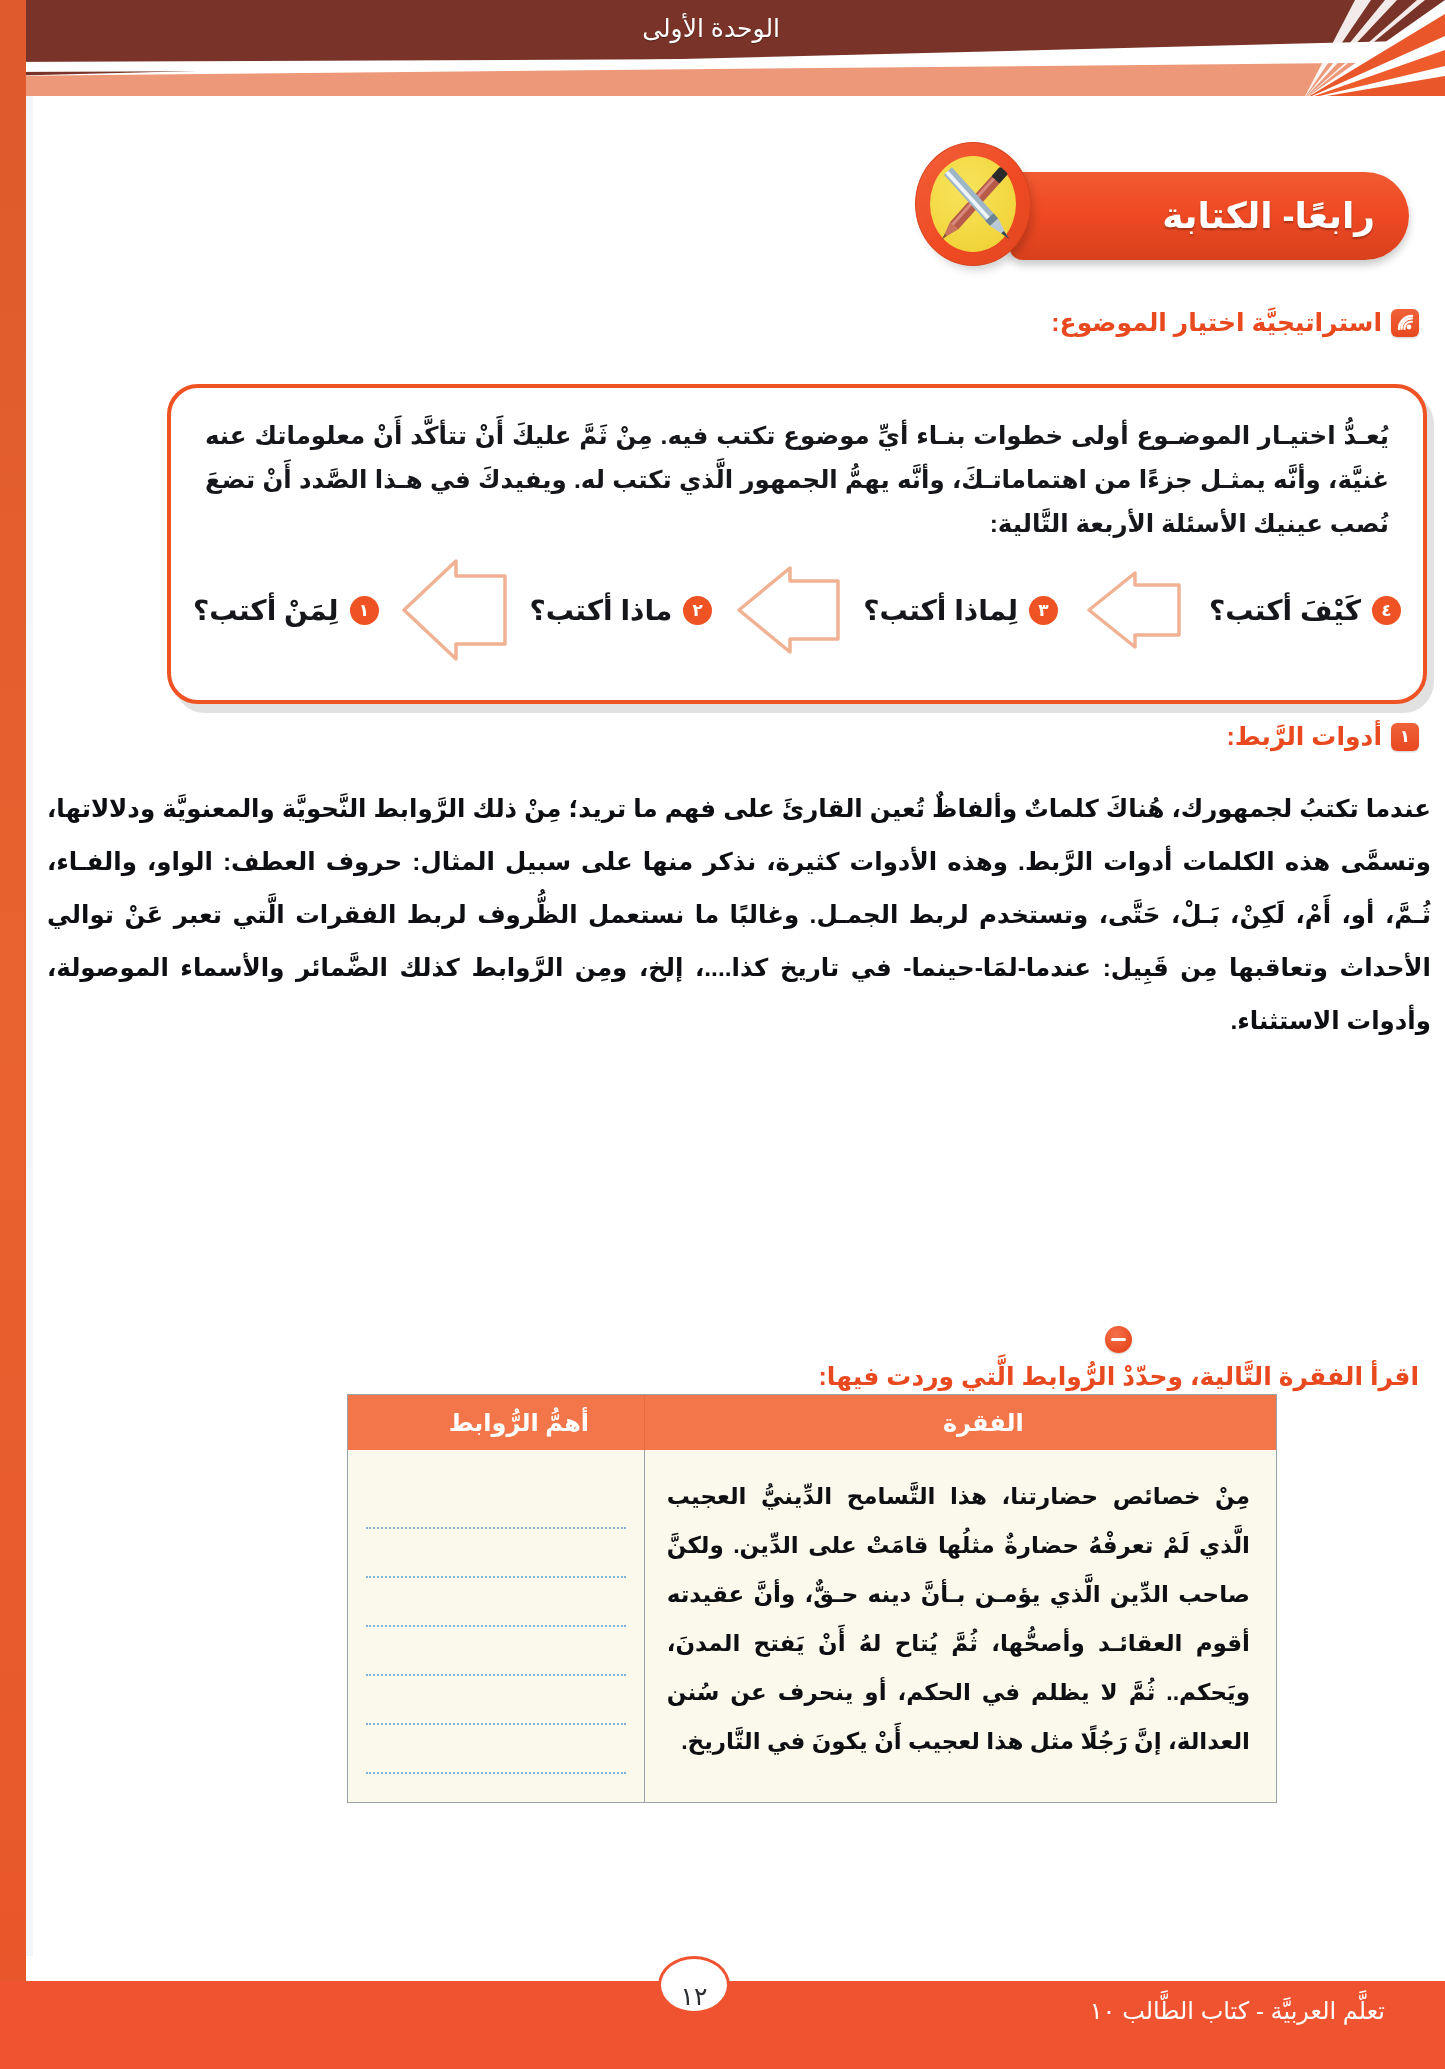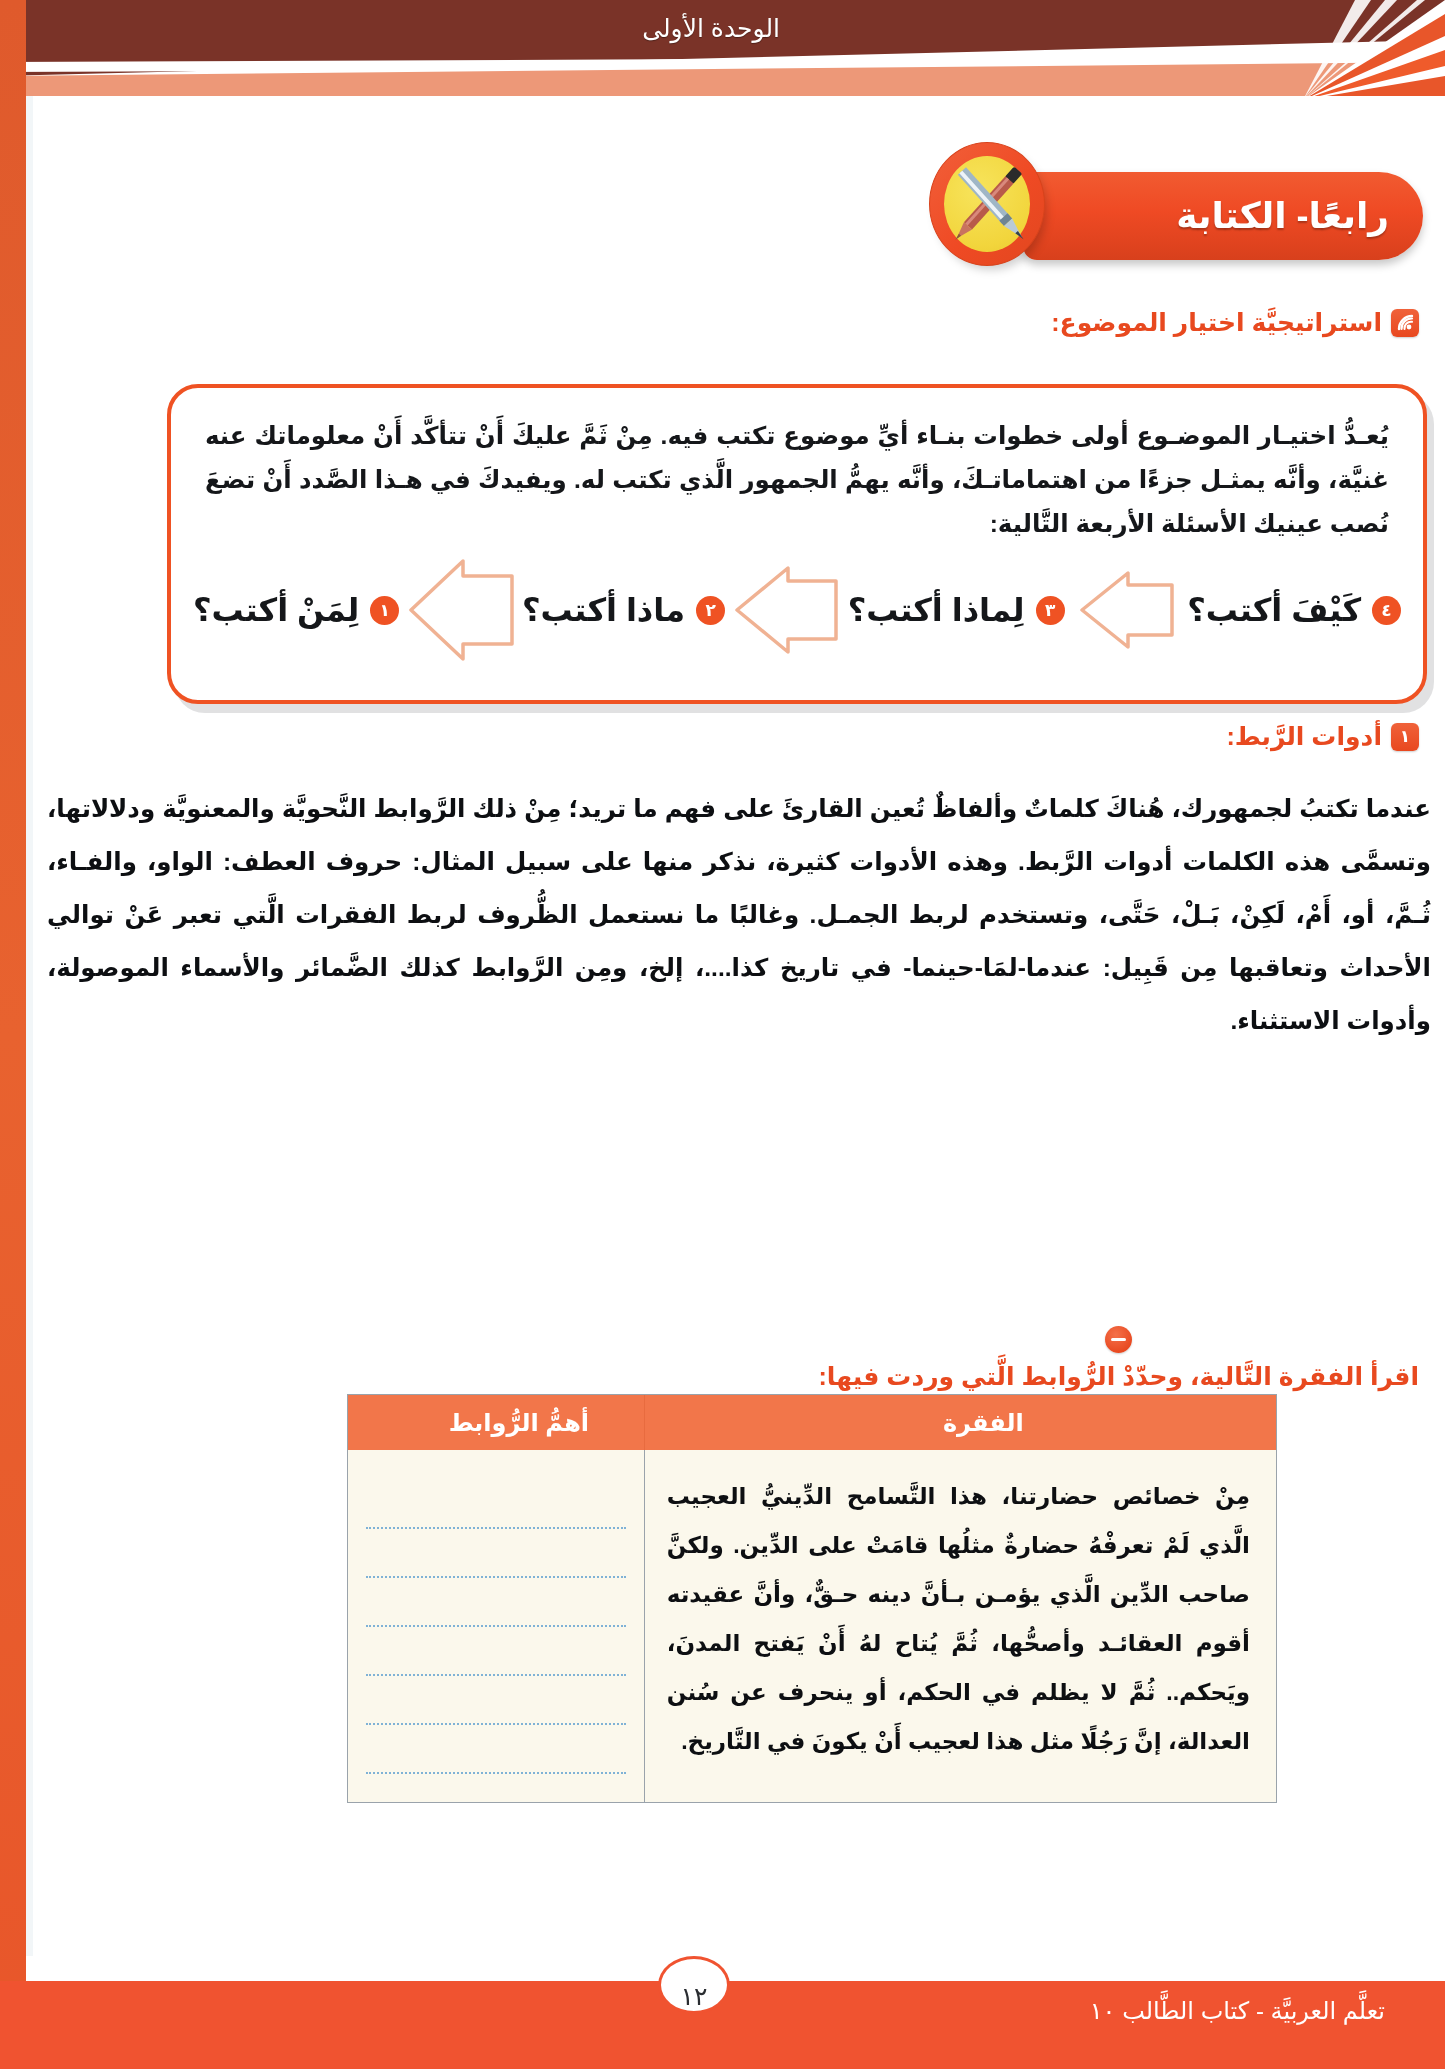--- a/index.html
+++ b/index.html
@@ -93,21 +93,21 @@
     left: 33px;
     width: 1412px;
     height: 1860px;
     background: #ffffff;
   }
 
   
   .title-block {
     position: absolute;
     top: 46px;
-    right: 22px;
+    right: 36px;
     width: 500px;
     height: 130px;
   }
   .title-pill {
     position: absolute;
     top: 30px;
     right: 0;
     width: 400px;
     height: 88px;
     border-radius: 14px 44px 44px 14px;
@@ -245,21 +245,21 @@
     background: #ef5223;
     color: #ffffff;
     font-size: 17px;
     font-weight: bold;
     display: flex;
     align-items: center;
     justify-content: center;
     flex: none;
   }
   .qtext {
-    font-size: 32px;
+    font-size: 28px;
     font-weight: bold;
     color: #15171a;
     white-space: nowrap;
   }
   .arrow-gap { flex: none; width: 112px; display:flex; align-items:center; justify-content:center; }
 
   
   .body-para {
     position: absolute;
     top: 686px;

